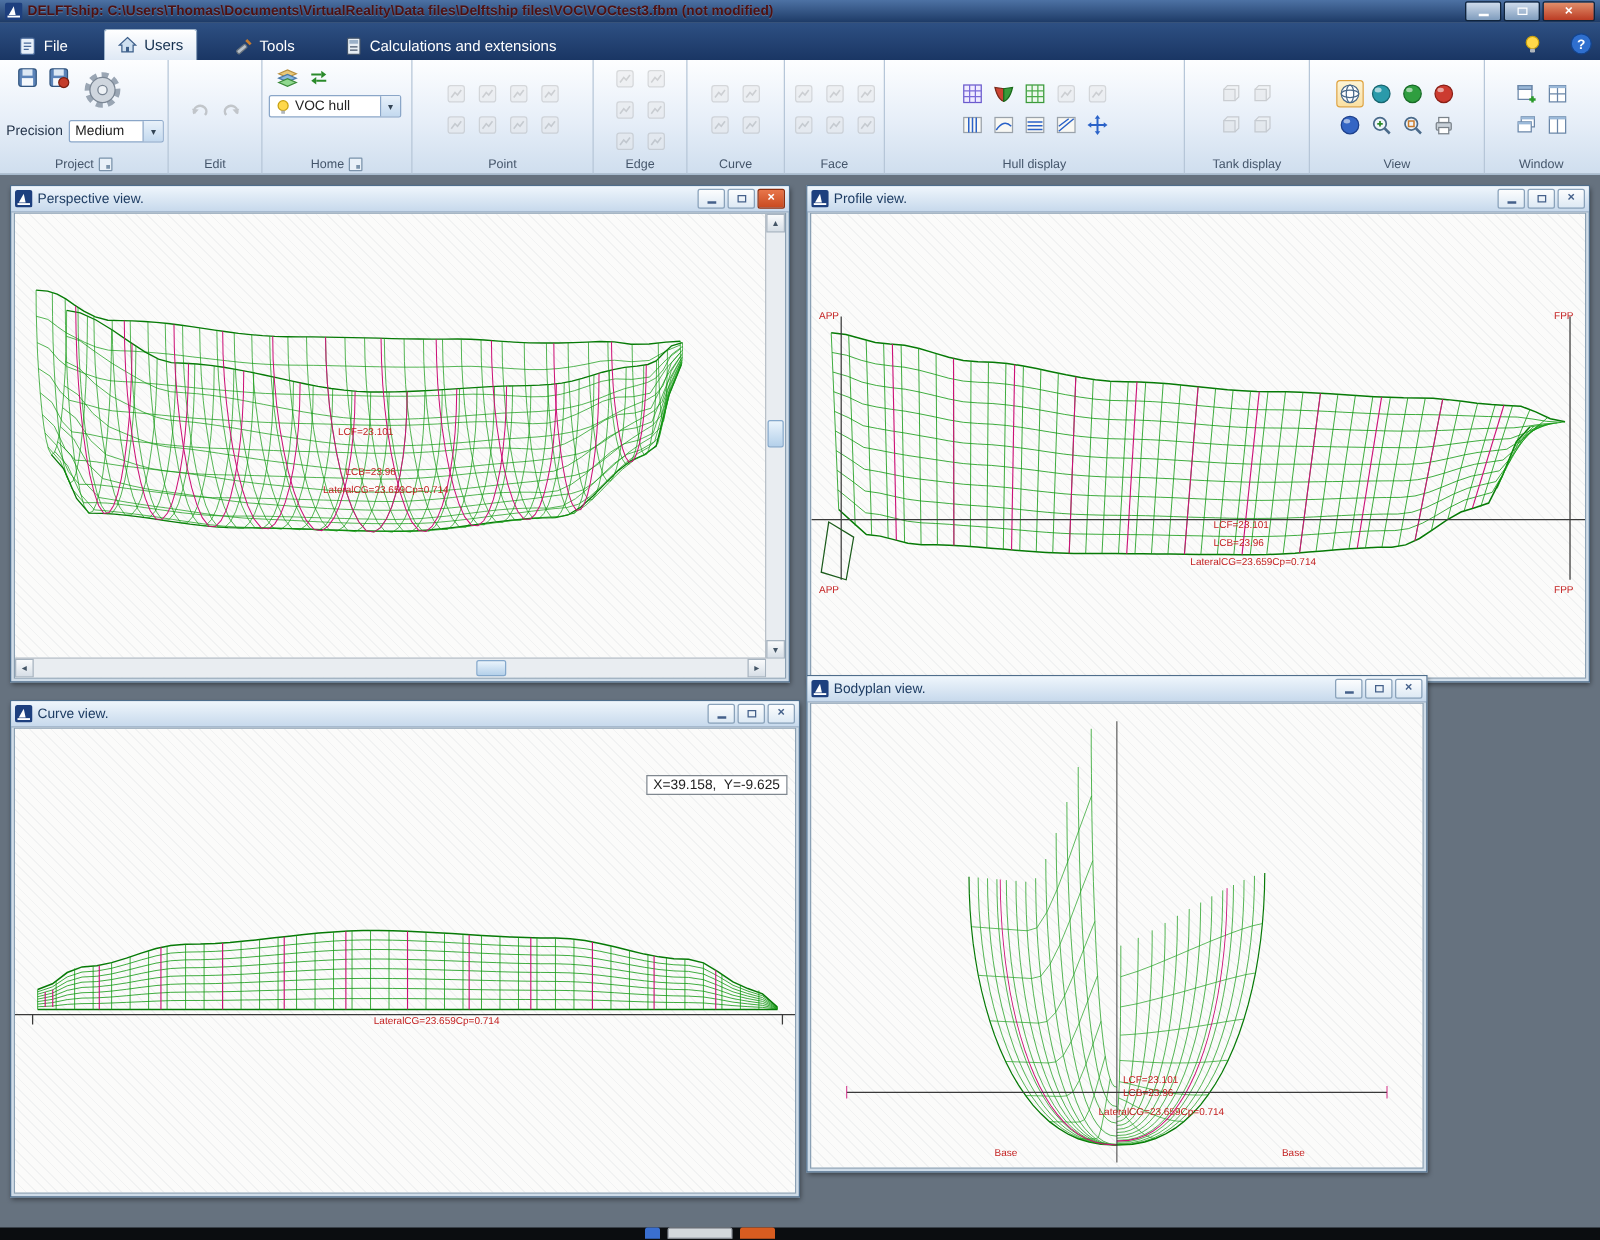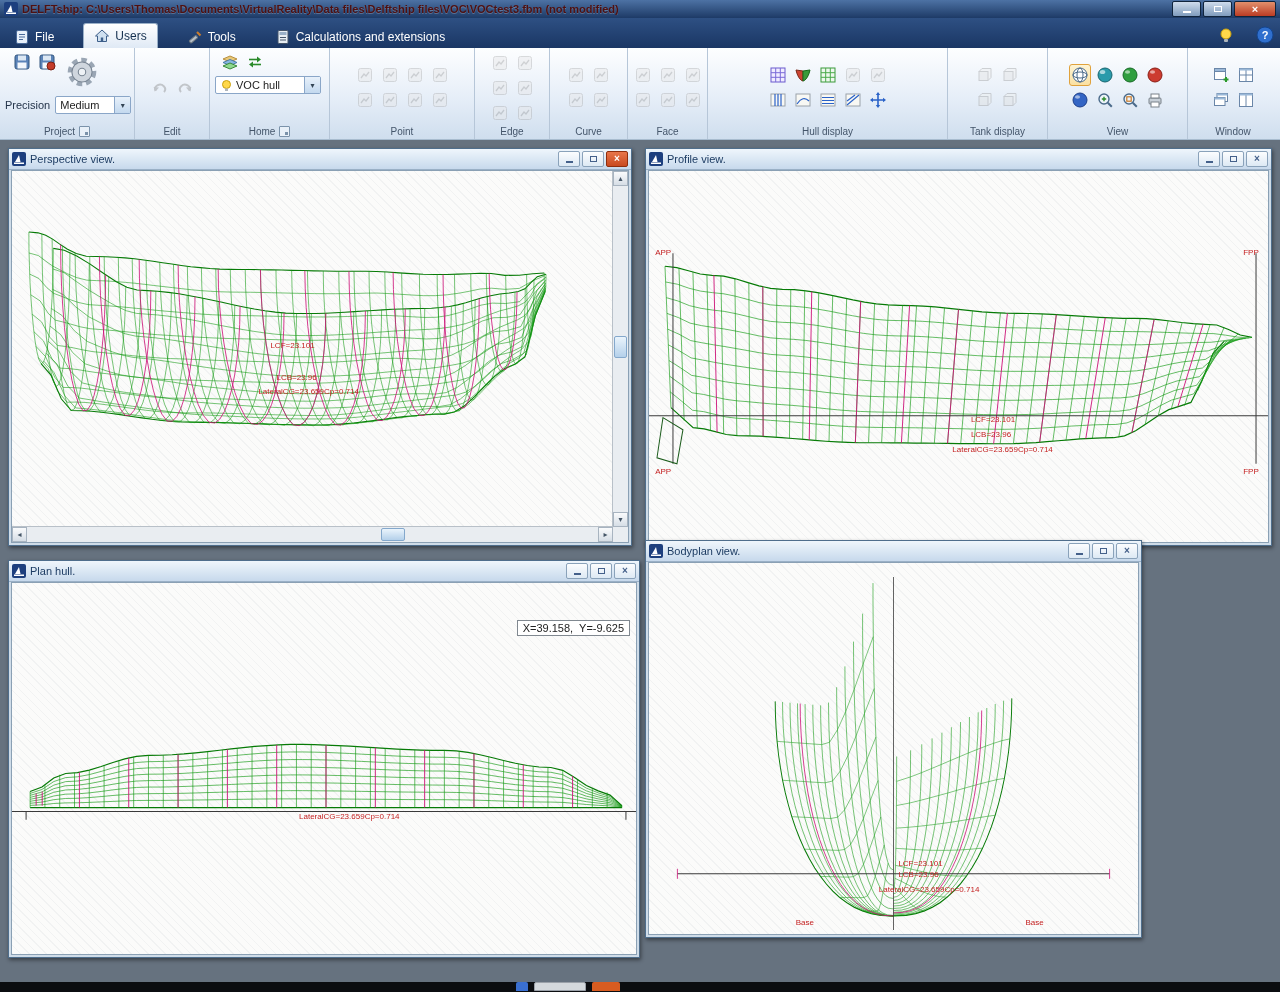--- a/index.html
+++ b/index.html
@@ -878,21 +878,21 @@
 
     <div class="vwin" style="left:8px;top:420px;width:632px;height:398px">
       <div class="vtitle">
         <span class="vicon">
           <svg viewBox="0 0 14 14">
               <rect width="14" height="14" rx="2" fill="#1d3f7e"></rect>
               <path d="M3 10 L7 3 L8.5 10 Z" fill="#fff"></path>
               <rect x="2" y="10.5" width="10" height="1.5" fill="#fff"></rect>
             </svg>
         </span>
-        <span class="vtext">Plan hull.</span>
+        <span class="vtext">Curve view.</span>
         <span class="vbtns">
           <span class="vbtn">
               <span class="gm"></span>
             </span>
           <span class="vbtn">
               <span class="gx"></span>
             </span>
           <span class="vbtn">
               <span class="gc">×</span>
             </span>

